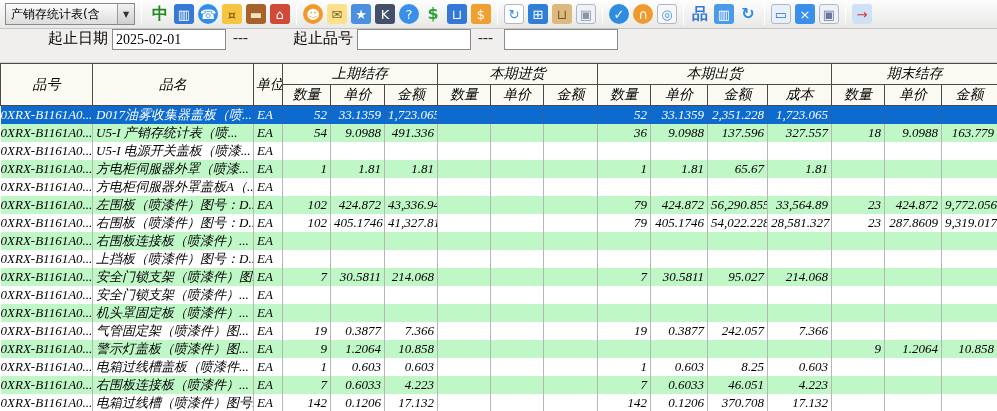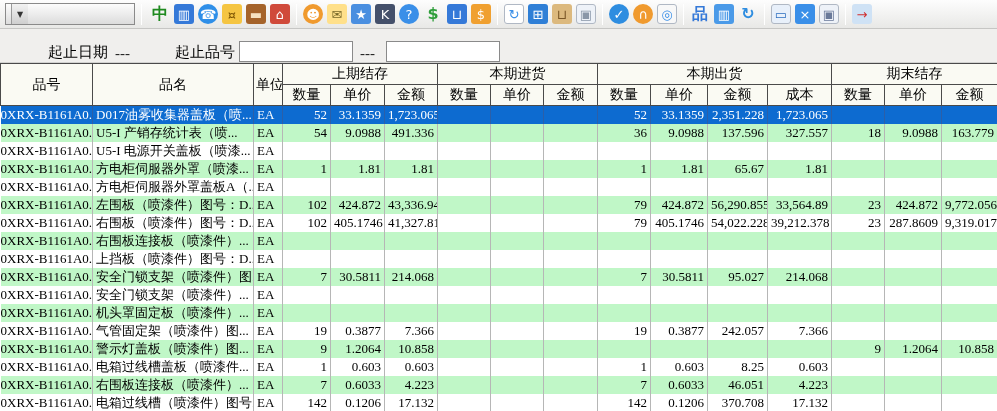--- a/index.html
+++ b/index.html
@@ -29,53 +29,54 @@
   .ticon {
     width:20px; height:20px; margin:0 2px; display:inline-flex; align-items:center; justify-content:center;
     font-size:13px; line-height:1; border-radius:3px; cursor:pointer; flex:0 0 auto;
   }
   .ticon.circle { border-radius:50%; }
   .ticon.square-border { border:1px solid #b0b8c4; }
   .ticon.plain { font-weight:bold; font-size:16px; }
   
   .filterbar {
     height:34px; background:#f0efed; border-bottom:1px solid #d2d2d0;
-    display:flex; align-items:flex-end;
+    display:flex; align-items:flex-start;
     font-family:"Liberation Serif","DejaVu Serif",serif; font-size:15px;
   }
   .filterbar .flabel { margin-left:48px; white-space:nowrap; }
   .filterbar .flabel2 { margin-left:38px; }
   .filterbar input {
     width:114px; height:21px; margin-left:4px; border:1px solid #8a8a8a; background:#fff;
     font-family:"Liberation Serif","DejaVu Serif",serif; font-size:14px; padding:0 3px; outline:none;
   }
   .filterbar .dashes { margin:0 7px; color:#222; }
   
   table { border-collapse:collapse; table-layout:fixed; width:997px;
-          font-family:"Liberation Serif","DejaVu Serif",serif; }
+          font-family:"Liberation Serif","DejaVu Serif",serif;font-style:italic; }
   thead th {
     background:#fafaf3; border:1px solid #4a4a4a; font-weight:normal;
     font-size:14px; padding:0 2px; height:21px; white-space:nowrap; overflow:hidden;
   }
   tbody td {
     height:18px; padding:0 3px; font-size:13px;
     border-right:1px solid #b6b6b6; white-space:nowrap; overflow:hidden;
     cursor:default;
   }
   tbody tr.alt  { background:var(--stripe,#c0f7c7); }
   tbody tr.sel  { background:var(--sel,#0d6bd0); color:#fff; }
   tbody tr.sel td { border-right-color:#2b5fa8; }
   td.num { text-align:right; }
   td.pn  { text-indent:-3px; }
 </style>
 </head>
 <body>
 
 <div class="toolbar">
   <div class="combo">
+    <span class="combo-label">产销存统计表(含</span>
     <span class="combo-arrow">▼</span>
   </div>
   <span class="tsep"></span>
   <div id="toolbar-icons" style="display:flex;align-items:center;">
       <span class="ticon plain" style="color: rgb(31, 138, 31);">中</span>
       <span class="ticon square" style="color: rgb(255, 255, 255); background: rgb(53, 121, 216);">▥</span>
       <span class="ticon circle" style="color: rgb(255, 255, 255); background: rgb(47, 143, 232);">☎</span>
       <span class="ticon square" style="color: rgb(122, 82, 0); background: rgb(245, 197, 66);">¤</span>
       <span class="ticon square" style="color: rgb(247, 226, 192); background: rgb(165, 99, 42);">▬</span>
       <span class="ticon square" style="color: rgb(255, 255, 255); background: rgb(208, 74, 58);">⌂</span>
@@ -105,20 +106,21 @@
       <span class="ticon square-border" style="color: rgb(46, 111, 192); background: rgb(232, 240, 250);">▭</span>
       <span class="ticon square" style="color: rgb(255, 255, 255); background: rgb(58, 143, 232);">×</span>
       <span class="ticon square-border" style="color: rgb(106, 122, 154); background: rgb(238, 242, 248);">▣</span>
       <span class="tsep"></span>
       <span class="ticon square" style="color: rgb(208, 48, 48); background: rgb(207, 226, 245);">→</span>
     </div>
 </div>
 
 <div class="filterbar">
   <span class="flabel">起止日期</span>
+  <input type="text" value="2025-02-01" style="">
   <span class="dashes">---</span>
   <span class="flabel flabel2">起止品号</span>
   <input type="text" value="" style="">
   <span class="dashes">---</span>
   <input type="text" value="" style="">
 </div>
 
 <table>
   <colgroup>
     <col style="width:92px">
@@ -279,21 +281,21 @@
         <td>EA</td>
         <td class="num">102</td>
         <td class="num">405.1746</td>
         <td class="num">41,327.814</td>
         <td class="num"></td>
         <td class="num"></td>
         <td class="num"></td>
         <td class="num">79</td>
         <td class="num">405.1746</td>
         <td class="num">54,022.228</td>
-        <td class="num">39,212.378</td>
+        <td class="num">28,581.327</td>
         <td class="num">23</td>
         <td class="num">287.8609</td>
         <td class="num">9,319.017</td>
       </tr>
       <tr class="alt">
         <td class="pn">0XRX-B1161A0...</td>
         <td>右围板连接板（喷漆件）...</td>
         <td>EA</td>
         <td class="num"></td>
         <td class="num"></td>

